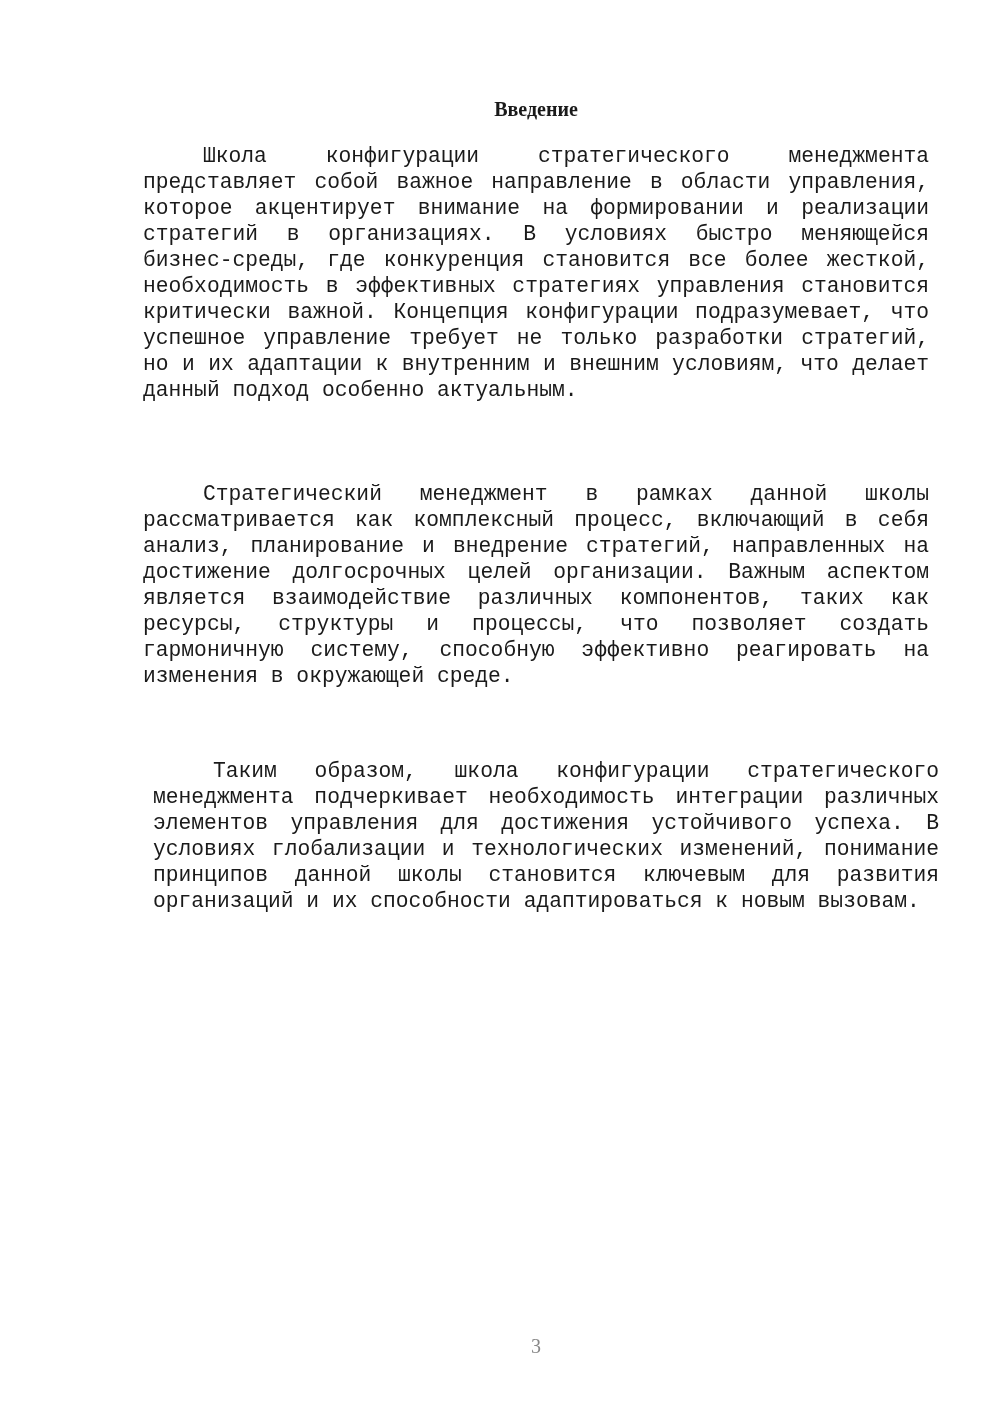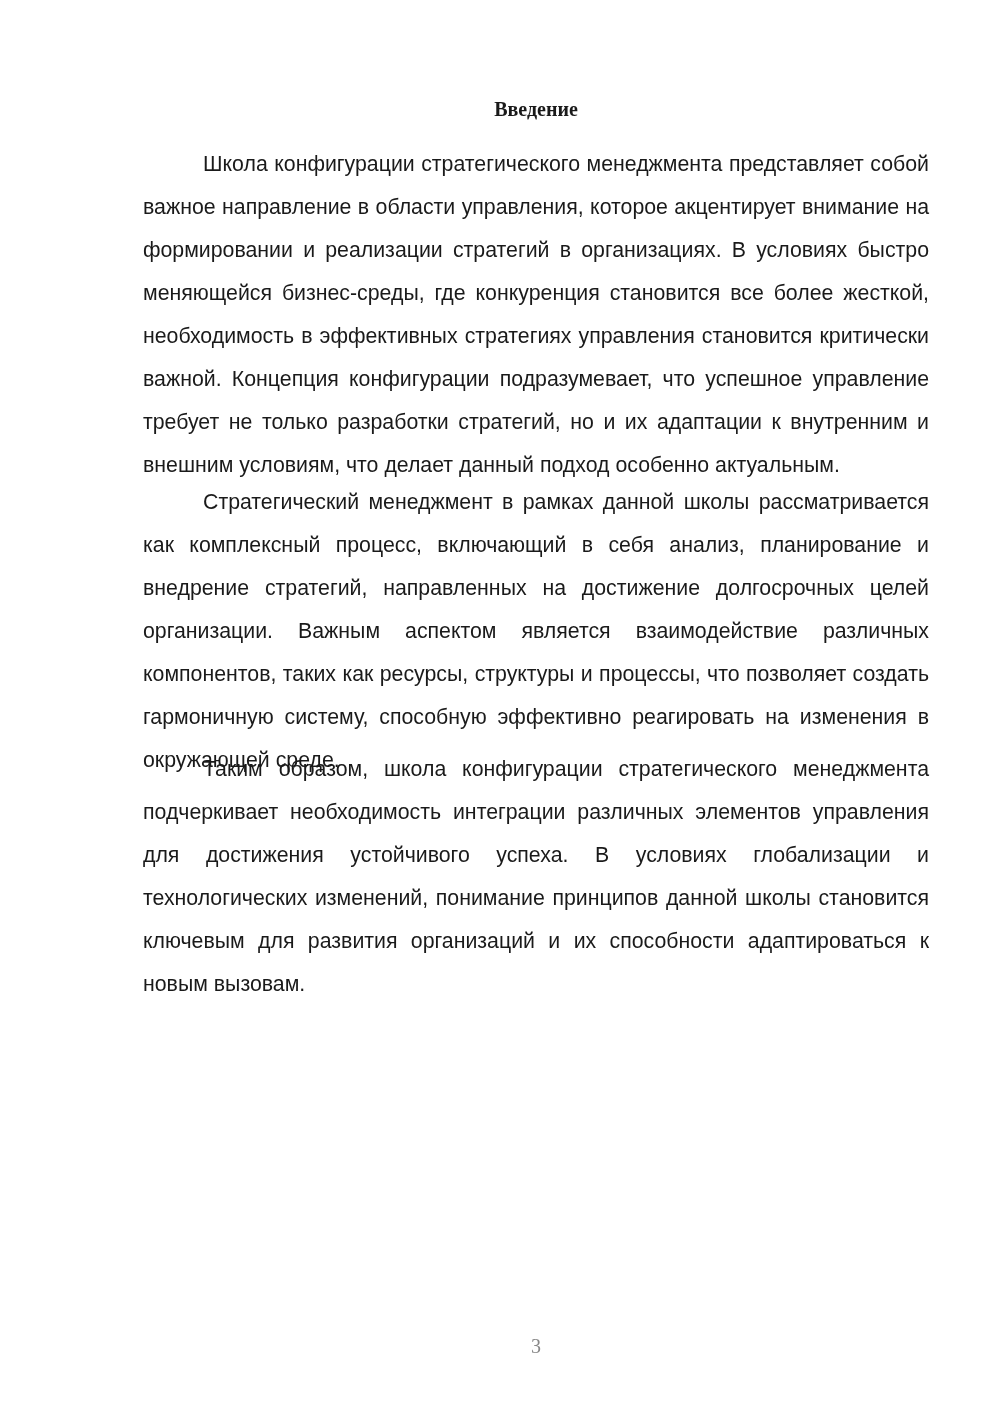--- a/index.html
+++ b/index.html
@@ -4,33 +4,33 @@
 <style>
   html, body { margin: 0; padding: 0; background: #ffffff; }
   body { width: 1000px; height: 1414px; position: relative; overflow: hidden; }
   .page { position: absolute; left: 0; top: 0; width: 804px; height: 1414px; background: #fff; }
   .title {
     position: absolute; top: 98px; left: 0; width: 1072px; text-align: center;
     font-family: "Liberation Serif", serif; font-weight: bold; font-size: 20px; color: #1a1a1a;
   }
   .body-text {
     position: absolute; left: 143px; width: 786px;
-    font-family: Liberation Sans, sans-serif; font-size: 21.3px; line-height: 43px;
+    font-family: Liberation Mono, monospace; font-size: 21.3px; line-height: 26px;
     color: #1a1a1a; text-align: justify; text-indent: 60px;
   }
   .p1 { top: 143px; }
   .p2 { top: 481px; }
   .p3 { top: 748px; }
   .page-number {
     position: absolute; top: 1335px; left: 0; width: 1072px; text-align: center;
     font-family: "Liberation Serif", serif; font-size: 20px; color: #888;
   }
 </style>
 </head>
 <body>
 
 <div class="page">
   <div class="title">Введение</div>
   <p class="body-text p1" style="margin:0">Школа конфигурации стратегического менеджмента представляет собой важное направление в области управления, которое акцентирует внимание на формировании и реализации стратегий в организациях. В условиях быстро меняющейся бизнес-среды, где конкуренция становится все более жесткой, необходимость в эффективных стратегиях управления становится критически важной. Концепция конфигурации подразумевает, что успешное управление требует не только разработки стратегий, но и их адаптации к внутренним и внешним условиям, что делает данный подход особенно актуальным.</p>
   <p class="body-text p2" style="margin:0">Стратегический менеджмент в рамках данной школы рассматривается как комплексный процесс, включающий в себя анализ, планирование и внедрение стратегий, направленных на достижение долгосрочных целей организации. Важным аспектом является взаимодействие различных компонентов, таких как ресурсы, структуры и процессы, что позволяет создать гармоничную систему, способную эффективно реагировать на изменения в окружающей среде.</p>
-  <p class="body-text p3" style="margin:0">Таким образом, школа конфигурации стратегического менеджмента подчеркивает необходимость интеграции различных элементов управления для достижения устойчивого успеха. В условиях глобализации и технологических изменений, понимание принципов данной школы становится ключевым для развития организаций и их способности адаптироваться к новым вызовам.</p>
+  <p class="body-text p3" style="margin:10px">Таким образом, школа конфигурации стратегического менеджмента подчеркивает необходимость интеграции различных элементов управления для достижения устойчивого успеха. В условиях глобализации и технологических изменений, понимание принципов данной школы становится ключевым для развития организаций и их способности адаптироваться к новым вызовам.</p>
   <div class="page-number">3</div>
 </div>
 
 </body></html>

